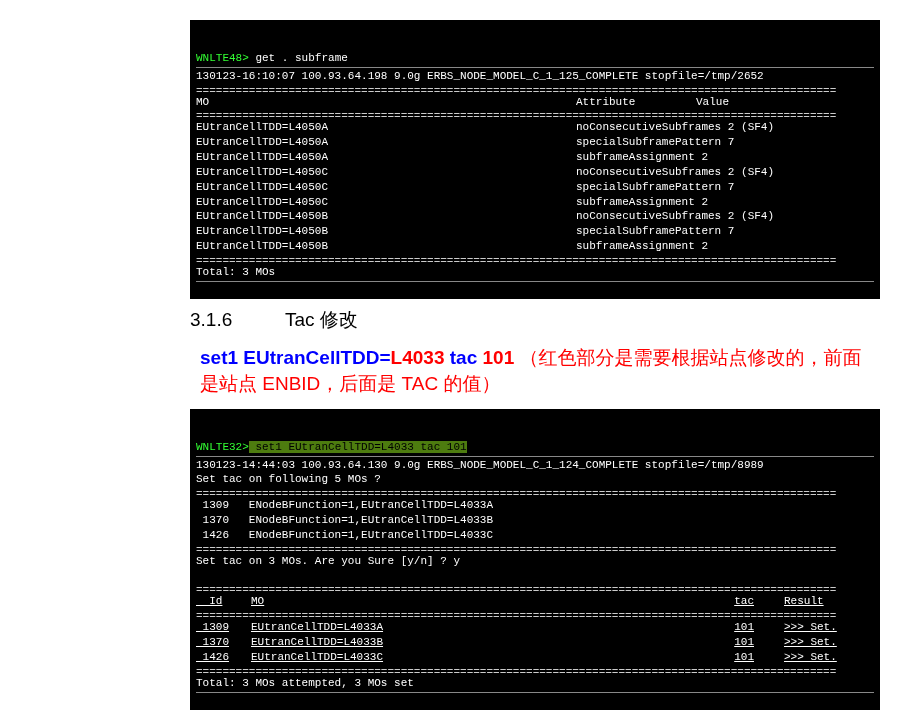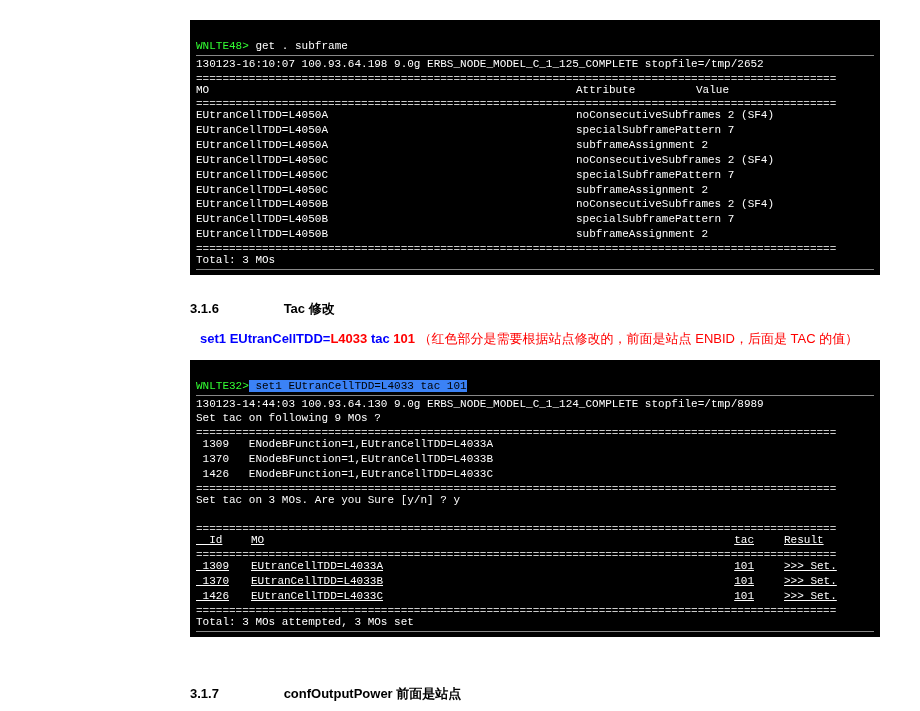--- a/index.html
+++ b/index.html
@@ -10,48 +10,48 @@
     background: #fff;
     color: #000;
     width: 840px;
   }
   .terminal {
     background: #000;
     color: #fff;
     font-family: "Courier New", monospace;
     font-size: 11px;
     line-height: 1.35;
-    padding: 4px 6px;
+    padding: 16px 6px;
     margin-left: 150px;
-    margin-bottom: 25px;
+    margin-bottom: 8px;
     white-space: pre;
     overflow: hidden;
   }
   .prompt { color: #3f3; }
-  .typed { background: #3b82f6; color: #000; font-family: Liberation Mono, monospace; }
+  .typed { background: #4d7c0f; color: #000; font-family: Liberation Mono, monospace; }
   .hr {
     border: none;
     border-top: 1px solid #888;
     margin: 1px 0;
   }
   .dhr {
     letter-spacing: 0;
     color: #ccc;
     overflow: hidden;
     height: 11px;
   }
   .heading {
     margin: 8px 0 12px 150px;
-    font-size: 13px;
-    font-weight: bold;
+    font-size: 19px;
+    font-weight: normal;
   }
   .heading .num { display:inline-block; width: 90px; }
   .cmdline {
     margin: 0 0 12px 160px;
-    font-size: 13px;
+    font-size: 19px;
     font-weight: bold;
   }
   .blue { color: #00f; }
   .red { color: #f00; }
   .cmds { margin-left: 230px; font-size: 13px; font-weight: bold; line-height: 1.5;}
   .row { display:flex; }
   .tr { display:flex;text-decoration:underline; }
   .tc-id { width:55px; }
   .tc-mo { flex:1; }
   .tc-tac { width:160px; text-align:right; padding-right:30px;}
@@ -76,21 +76,21 @@
 </div>
 
 <div class="cmdline">
   <span class="blue">set1 EUtranCellTDD=</span><span class="red">L4033</span><span class="blue"> tac </span><span class="red">101</span><span class="red" style="font-weight:normal"> （红色部分是需要根据站点修改的，前面是站点 ENBID，后面是 TAC 的值）</span>
 </div>
 
 
 <div class="terminal">
 <span class="prompt">WNLTE32&gt;</span><span class="typed"> set1 EUtranCellTDD=L4033 tac 101</span>
 <hr class="hr"><span>130123-14:44:03 100.93.64.130 9.0g ERBS_NODE_MODEL_C_1_124_COMPLETE stopfile=/tmp/8989</span>
-<span>Set tac on following 9 MOs ?</span>
+<span>Set tac on following 5 MOs ?</span>
 <div class="dhr">=================================================================================================</div><div id="t2list"><div> 1309   ENodeBFunction=1,EUtranCellTDD=L4033A</div><div> 1370   ENodeBFunction=1,EUtranCellTDD=L4033B</div><div> 1426   ENodeBFunction=1,EUtranCellTDD=L4033C</div></div><div class="dhr">=================================================================================================</div><span>Set tac on 3 MOs. Are you Sure [y/n] ? y</span>
 
 <div class="dhr">=================================================================================================</div><div class="tr"><span class="tc-id">  Id</span><span class="tc-mo">MO</span><span class="tc-tac">tac</span><span class="tc-res">Result</span></div><div class="dhr">=================================================================================================</div><div id="t2rows"><div class="tr"><span class="tc-id"> 1309</span><span class="tc-mo">EUtranCellTDD=L4033A</span><span class="tc-tac">101</span><span class="tc-res">&gt;&gt;&gt; Set.</span></div><div class="tr"><span class="tc-id"> 1370</span><span class="tc-mo">EUtranCellTDD=L4033B</span><span class="tc-tac">101</span><span class="tc-res">&gt;&gt;&gt; Set.</span></div><div class="tr"><span class="tc-id"> 1426</span><span class="tc-mo">EUtranCellTDD=L4033C</span><span class="tc-tac">101</span><span class="tc-res">&gt;&gt;&gt; Set.</span></div></div><div class="dhr">=================================================================================================</div><span>Total: 3 MOs attempted, 3 MOs set</span>
 <hr class="hr"></div>
 
 <br>
 
 <div class="heading">
   <span class="num">3.1.7</span>
   <span>confOutputPower 前面是站点</span>

